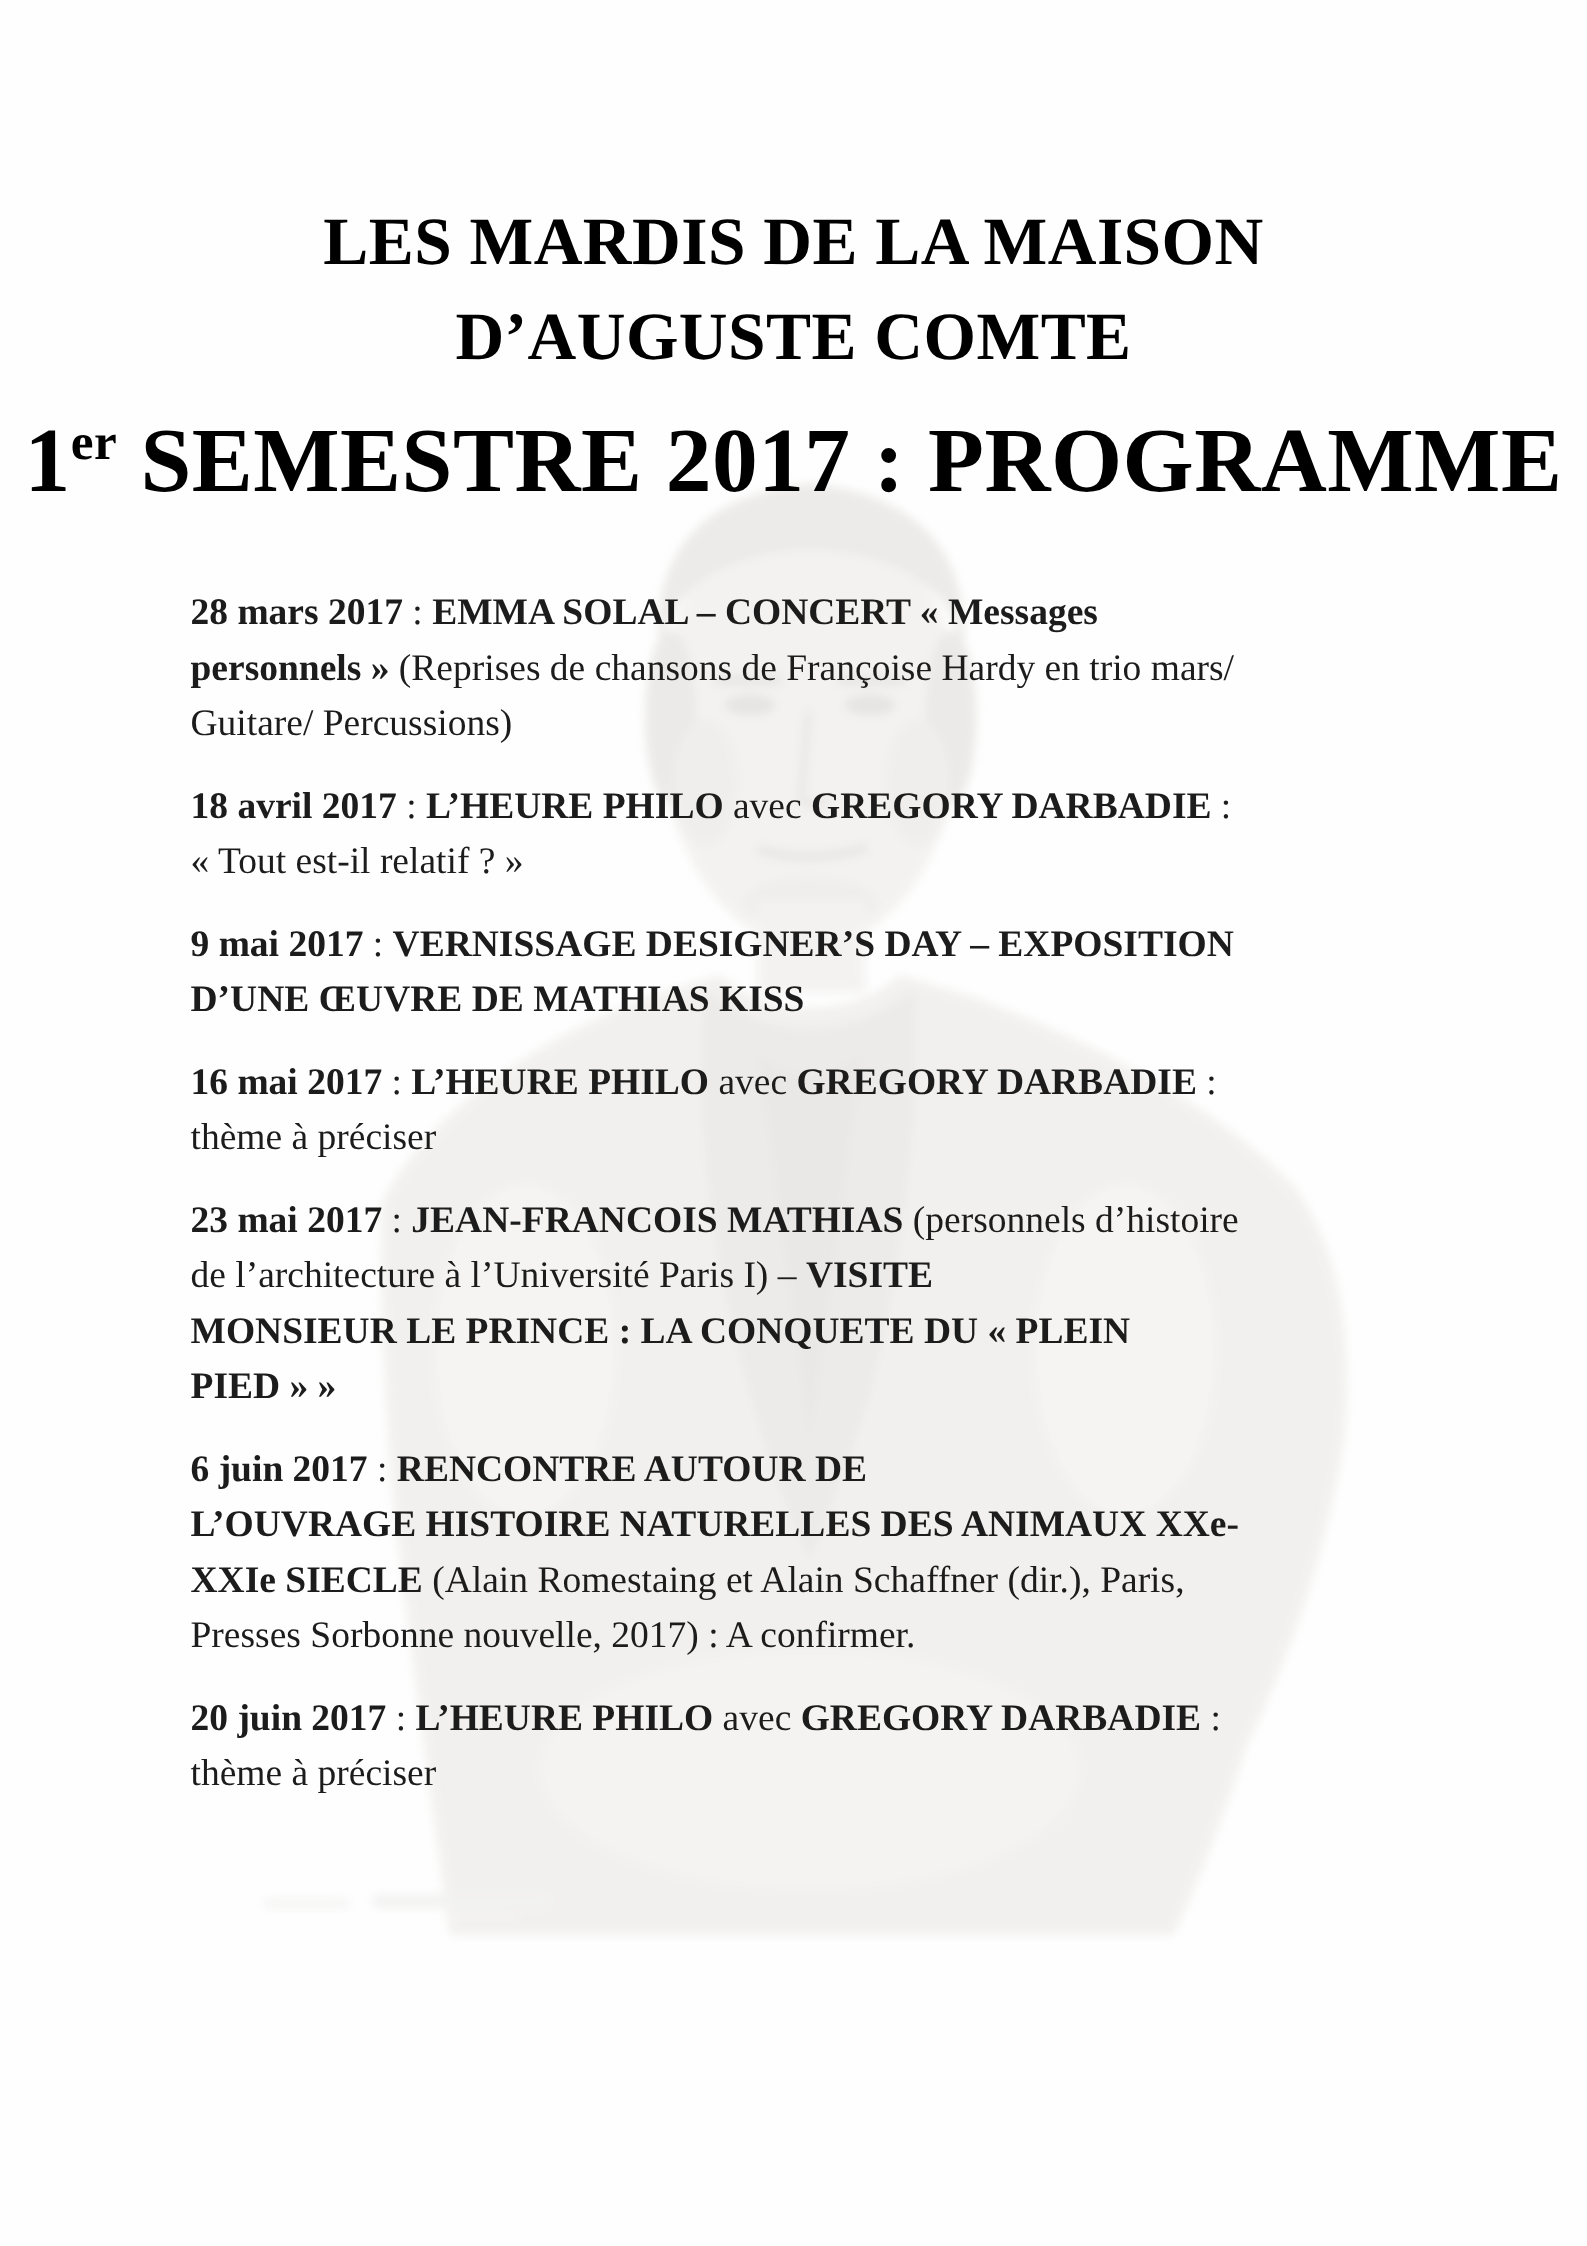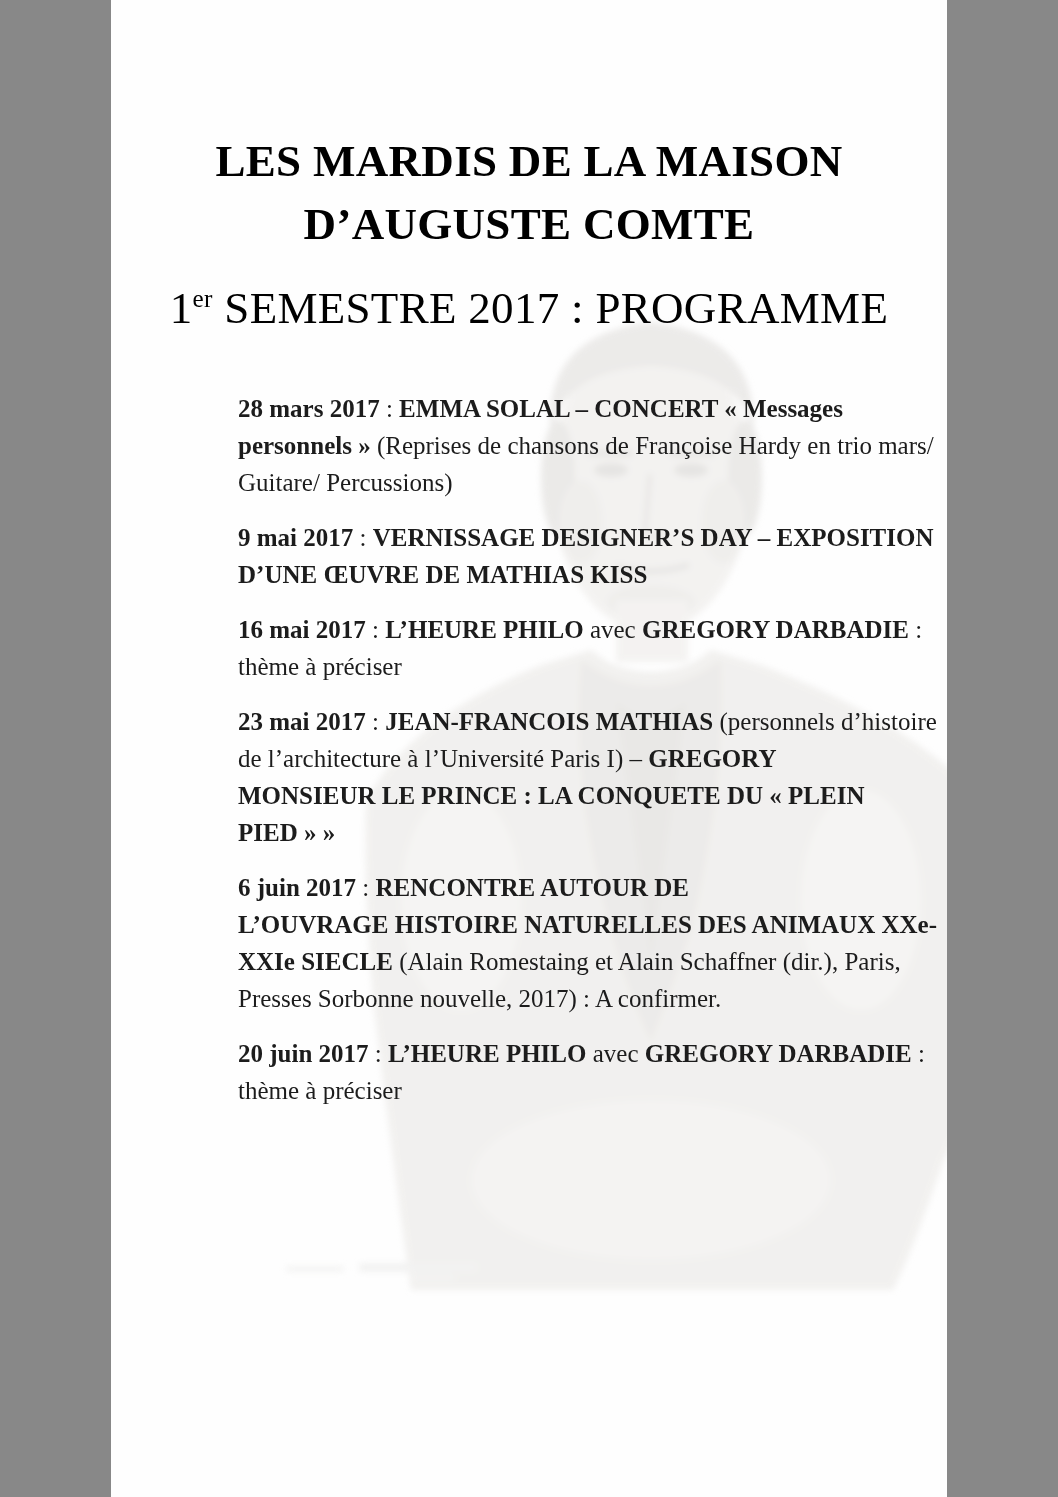--- a/index.html
+++ b/index.html
@@ -1,18 +1,18 @@
 <!DOCTYPE html>
 <html lang="fr"><head>
 <meta charset="utf-8">
 <style>
   html,body { margin:0; padding:0; background:#888; }
   .page {
     position:relative;
-    width:836px; height:1497px;
+    width:1058px; height:1497px;
     margin:0 auto;
     background:#fefefe;
     overflow:hidden;
     font-family:"Liberation Serif","DejaVu Serif",serif;
     color:#1c1c1c;
   }
   .watermark {
     position:absolute; inset:0; z-index:0; pointer-events:none;
   }
   .content { position:relative; z-index:1; }
@@ -20,22 +20,22 @@
     margin:130px 0 0 0;
     text-align:center;
     font-size:45px; line-height:63px;
     font-weight:bold; color:#000;
     letter-spacing:.3px;
   }
   .doc-title span { display:block; }
   .doc-subtitle {
     margin:24px 0 0 0;
     text-align:center;
-    font-size:45px; line-height:56px;
-    font-weight:normal; color:#000;
+    font-size:61px; line-height:56px;
+    font-weight:bold; color:#000;
     letter-spacing:.3px;
   }
   .doc-subtitle sup { font-size:.56em; vertical-align:super; line-height:0; }
   .events {
     margin:54px 0 0 127px;
     width:900px;
     font-size:25px;
     line-height:37px;
   }
   .event { margin:16px 0 18px 0; }
@@ -102,30 +102,34 @@
 
     <h2 class="doc-subtitle"><span>1</span><sup>er</sup><span> SEMESTRE 2017 : PROGRAMME</span></h2>
 
     <section class="events" id="event-list">
         <p class="event">
           <span class="line"><span class="b">28 mars 2017</span><span> : </span><span class="b">EMMA SOLAL – CONCERT « Messages</span></span>
           <span class="line"><span class="b">personnels »</span><span> (Reprises de chansons de Françoise Hardy en trio mars/</span></span>
           <span class="line"><span>Guitare/ Percussions)</span></span>
         </p>
         <p class="event">
+          <span class="line"><span class="b">18 avril 2017</span><span> : </span><span class="b">L’HEURE PHILO</span><span> avec </span><span class="b">GREGORY DARBADIE</span><span> :</span></span>
+          <span class="line"><span>« Tout est-il relatif ? »</span></span>
+        </p>
+        <p class="event">
           <span class="line"><span class="b">9 mai 2017</span><span> : </span><span class="b">VERNISSAGE DESIGNER’S DAY – EXPOSITION</span></span>
           <span class="line"><span class="b">D’UNE ŒUVRE DE MATHIAS KISS</span></span>
         </p>
         <p class="event">
           <span class="line"><span class="b">16 mai 2017</span><span> : </span><span class="b">L’HEURE PHILO</span><span> avec </span><span class="b">GREGORY DARBADIE</span><span> :</span></span>
           <span class="line"><span>thème à préciser</span></span>
         </p>
         <p class="event">
           <span class="line"><span class="b">23 mai 2017</span><span> : </span><span class="b">JEAN-FRANCOIS MATHIAS</span><span> (personnels d’histoire</span></span>
-          <span class="line"><span>de l’architecture à l’Université Paris I) – </span><span class="b">GREGORY</span></span>
+          <span class="line"><span>de l’architecture à l’Université Paris I) – </span><span class="b">VISITE</span></span>
           <span class="line"><span class="b">MONSIEUR LE PRINCE : LA CONQUETE DU « PLEIN</span></span>
           <span class="line"><span class="b">PIED » »</span></span>
         </p>
         <p class="event">
           <span class="line"><span class="b">6 juin 2017</span><span> : </span><span class="b">RENCONTRE AUTOUR DE</span></span>
           <span class="line"><span class="b">L’OUVRAGE HISTOIRE NATURELLES DES ANIMAUX XXe-</span></span>
           <span class="line"><span class="b">XXIe SIECLE</span><span> (Alain Romestaing et Alain Schaffner (dir.), Paris,</span></span>
           <span class="line"><span>Presses Sorbonne nouvelle, 2017) : A confirmer.</span></span>
         </p>
         <p class="event">

